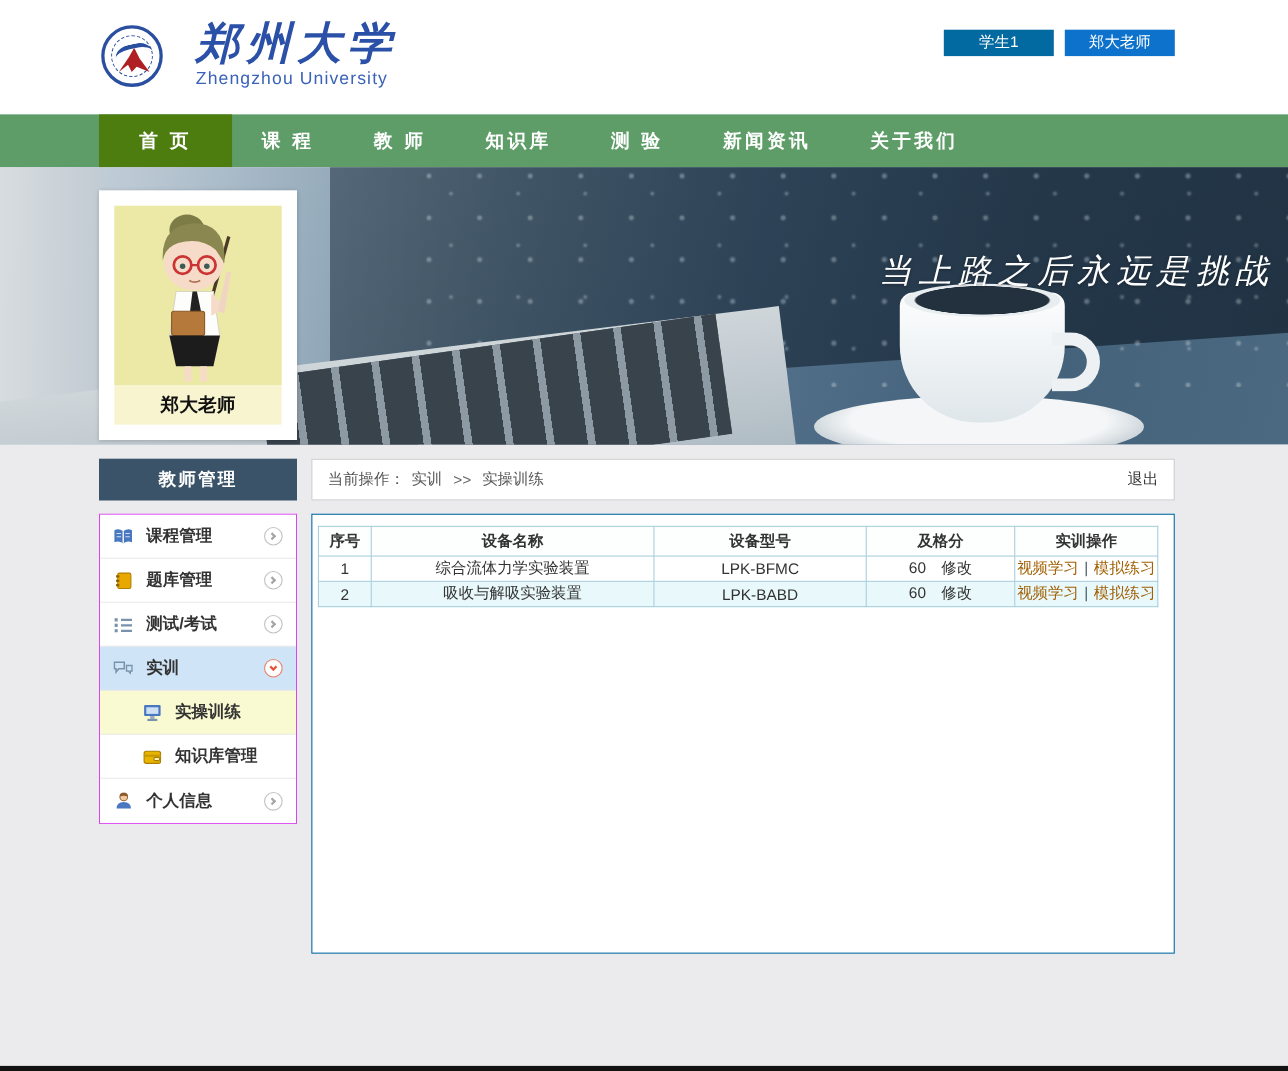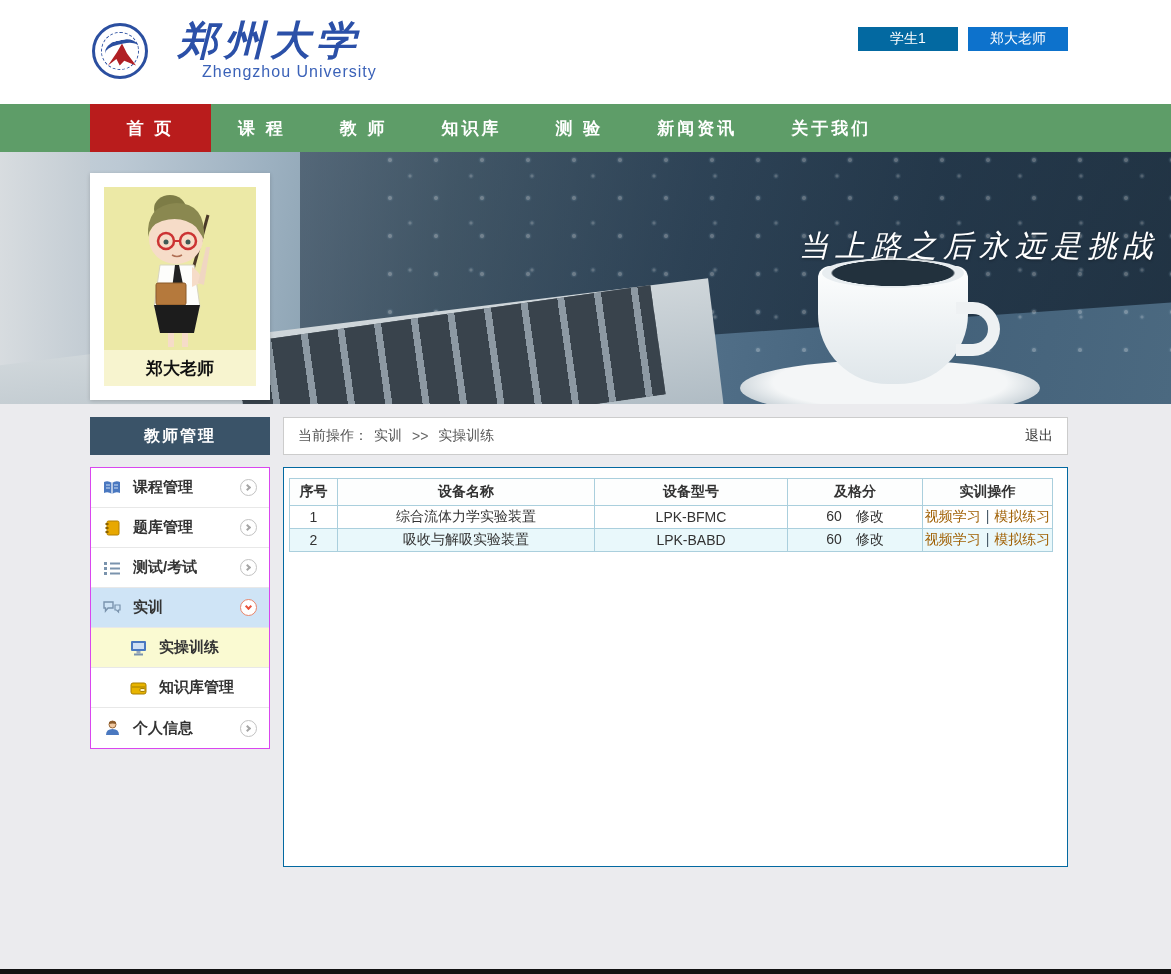--- a/index.html
+++ b/index.html
@@ -17,33 +17,33 @@
   .top-header { position:absolute; left:0; top:0; width:1171px; height:104px; background:#ffffff; }
   .logo-wrap { position:absolute; left:92px; top:20px; display:flex; align-items:center;gap:12px; }
   .seal { width:56px; height:56px; border-radius:50%; border:3px solid #2b4fa0; position:relative; background:#fff; }
   .seal .inner-ring { position:absolute; inset:6px; border-radius:50%; border:1px dashed #2b4fa0; }
   .seal .red-mark { position:absolute; left:13px; top:18px; width:28px; height:22px; background:#b01f24;
     clip-path:polygon(50% 0,68% 45%,100% 100%,58% 78%,42% 100%,30% 70%,0 100%,32% 40%); }
   .seal .swoosh { position:absolute; left:10px; top:14px; width:34px; height:20px; border-top:4px solid #2b4fa0; border-radius:50%/60%; transform:rotate(-12deg); }
   .logo-text { margin-left:18px; }
   .uni-cn { font-family:"DejaVu Serif","Liberation Serif",serif; font-style:italic; font-weight:bold;
     font-size:40px; color:#2b50a8; letter-spacing:6px; line-height:1; }
-  .uni-en { font-size:16px; color:#3b62b8; letter-spacing:1px; margin-top:3px;margin-left:24px; }
+  .uni-en { font-size:16px; color:#3b62b8; letter-spacing:1px; margin-top:3px; }
   .header-buttons { position:absolute; right:103px; top:27px; display:flex; gap:10px; }
   .hbtn { width:100px; height:24px; display:flex; align-items:center; justify-content:center;
     color:#fff; font-size:14px; cursor:pointer; }
   .hbtn.orange { background:#0369a1; }
   .hbtn.blue { background:#0d72cc; }
 
   
   .nav { position:absolute; left:0; top:104px; width:1171px; height:48px; background:#5e9d68;
     display:flex; align-items:stretch; padding-left:90px; }
   .nav-item { display:flex; align-items:center; padding:0 27px; color:#fff; font-size:17px;
     font-weight:bold; letter-spacing:3px; cursor:pointer; white-space:nowrap; }
-  .nav-item.active { background:#b91c1c; width:121px; justify-content:center; padding:0; }
+  .nav-item.active { background:#4d7c0f; width:121px; justify-content:center; padding:0; }
 
   
   .banner { position:absolute; left:0; top:152px; width:1171px; height:252px; overflow:hidden;
     background:linear-gradient(100deg,#ccd5dc 0%,#bcc9d4 10%,#9db1c1 22%,#76909f 38%,#53718a 58%,#43617a 78%,#4b6980 100%); }
   .banner .pale-col { position:absolute; left:0; top:0; width:90px; height:252px;
     background:linear-gradient(90deg,#d9dde0,#c3ccd3); opacity:.9; }
   .banner .window-glass { position:absolute; left:300px; top:-40px; width:900px; height:220px;
     background:linear-gradient(115deg,rgba(30,48,66,.55),rgba(18,32,46,.75)); transform:skewY(-4deg); }
   .banner .drops { position:absolute; left:380px; top:0; width:800px; height:200px; opacity:.5;
     background-image:radial-gradient(circle at 10px 8px, rgba(255,255,255,.55) 0 1.5px, rgba(120,150,170,.4) 2.5px, transparent 4px),

